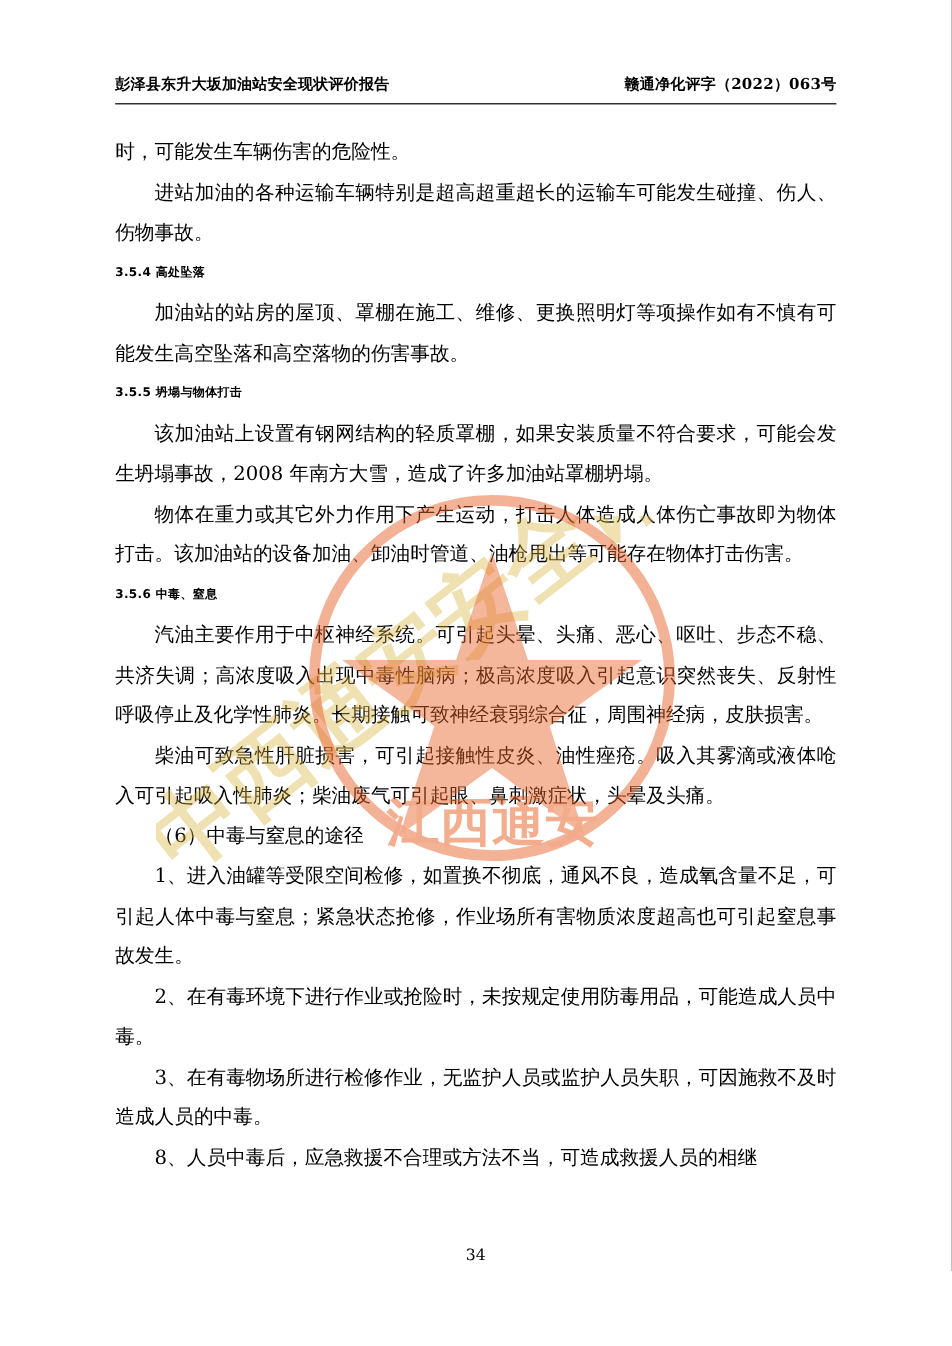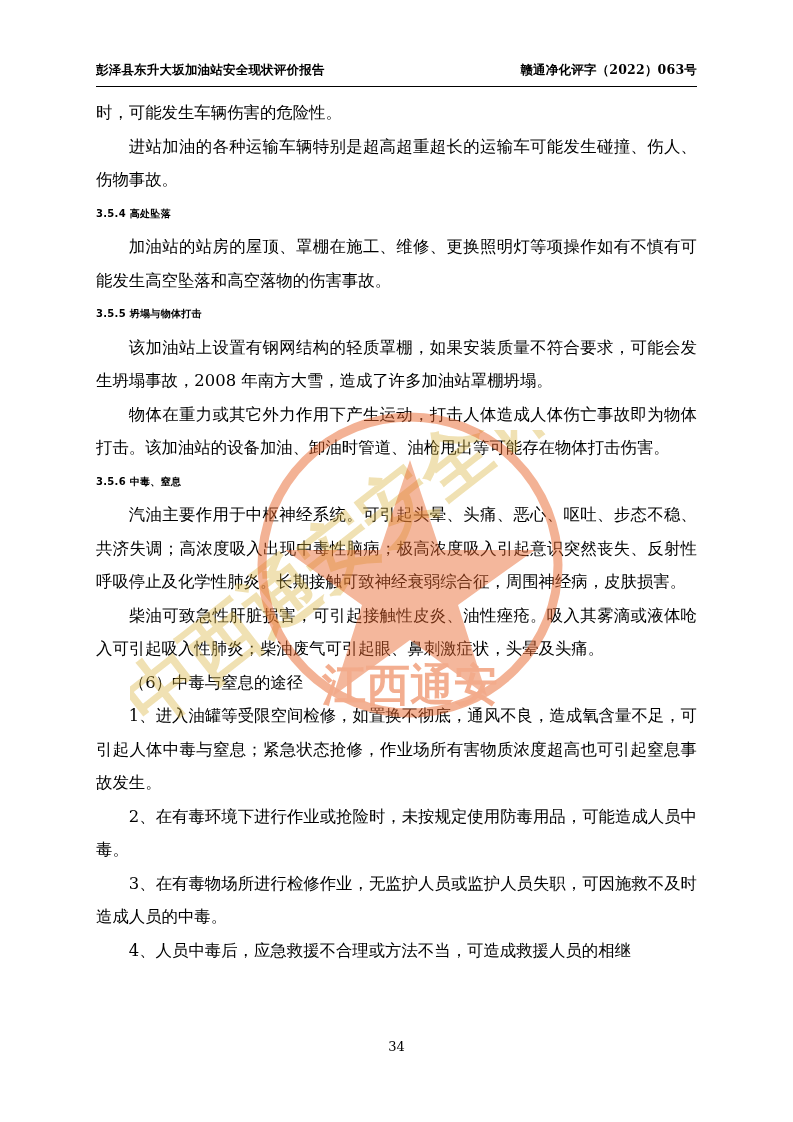--- a/index.html
+++ b/index.html
@@ -39,21 +39,21 @@
     top: 86px;
     left: 96px;
     right: 96px;
     height: 1px;
     background: #000000;
   }
 
   
   .content {
     position: absolute;
-    top: 96px;
+    top: 110px;
     left: 96px;
     width: 601px;
     font-size: 16.4px;
     line-height: 33.5px;
     text-align: justify;
     text-justify: inter-ideograph;
   }
   .content p {
     margin: 0;
     text-align: justify;
@@ -126,21 +126,21 @@
     <p class="heading">3.5.5 坍塌与物体打击</p>
     <p class="p-ind">该加油站上设置有钢网结构的轻质罩棚，如果安装质量不符合要求，可能会发生坍塌事故，2008 年南方大雪，造成了许多加油站罩棚坍塌。</p>
     <p class="p-ind">物体在重力或其它外力作用下产生运动，打击人体造成人体伤亡事故即为物体打击。该加油站的设备加油、卸油时管道、油枪甩出等可能存在物体打击伤害。</p>
     <p class="heading">3.5.6 中毒、窒息</p>
     <p class="p-ind">汽油主要作用于中枢神经系统。可引起头晕、头痛、恶心、呕吐、步态不稳、共济失调；高浓度吸入出现中毒性脑病；极高浓度吸入引起意识突然丧失、反射性呼吸停止及化学性肺炎。长期接触可致神经衰弱综合征，周围神经病，皮肤损害。</p>
     <p class="p-ind">柴油可致急性肝脏损害，可引起接触性皮炎、油性痤疮。吸入其雾滴或液体呛入可引起吸入性肺炎；柴油废气可引起眼、鼻刺激症状，头晕及头痛。</p>
     <p class="p-ind">（6）中毒与窒息的途径</p>
     <p class="p-ind">1、进入油罐等受限空间检修，如置换不彻底，通风不良，造成氧含量不足，可引起人体中毒与窒息；紧急状态抢修，作业场所有害物质浓度超高也可引起窒息事故发生。</p>
     <p class="p-ind">2、在有毒环境下进行作业或抢险时，未按规定使用防毒用品，可能造成人员中毒。</p>
     <p class="p-ind">3、在有毒物场所进行检修作业，无监护人员或监护人员失职，可因施救不及时造成人员的中毒。</p>
-    <p class="p-ind">4、人员中毒后，应急救援不合理或方法不当，可造成救援人员的相继</p>
+    <p class="p-ind">8、人员中毒后，应急救援不合理或方法不当，可造成救援人员的相继</p>
   </div>
 
   <div class="watermark">
 
     <svg class="wm-diag" viewBox="0 0 560 360">
       <text x="20" y="300" transform="rotate(-38 20 300)" font-family="DejaVu Serif, Liberation Serif, serif" font-size="74" font-weight="bold" fill="#d8b23a" opacity="0.85">中西通安安全评价有限公司</text>
     </svg>
 
     <svg class="wm-stamp" viewBox="0 0 330 330">
       <circle cx="165" cy="165" r="148" fill="none" stroke="#e8642a" stroke-width="9" opacity="0.9"></circle>

